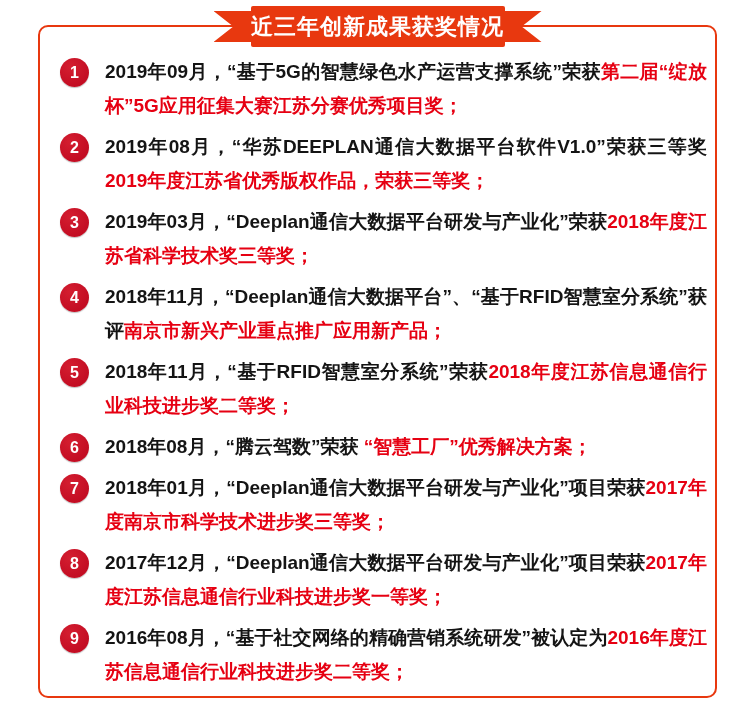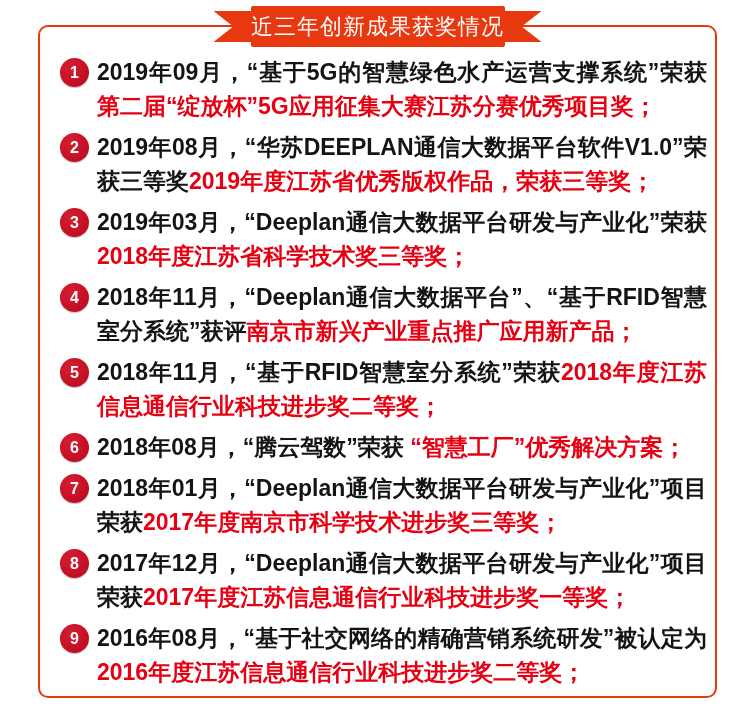--- a/index.html
+++ b/index.html
@@ -29,21 +29,21 @@
     width: 254px; height: 41px;
     z-index: 3;
   }
   .ribbon-center {
     position: absolute; inset: 0;
     background: #e8380f;
     border-radius: 2px;
     z-index: 2;
     display: flex; align-items: center; justify-content: center;
     color: #ffffff;
-    font-size: 22px; font-weight: normal;
+    font-size: 22px; font-weight: bold;
     letter-spacing: 1px;
     white-space: nowrap;
   }
   .tail {
     position: absolute;
     top: 5px;
     width: 44px; height: 31px;
     background: #e8380f;
     z-index: 1;
   }
@@ -71,23 +71,23 @@
     width: 29px; height: 29px;
     margin-top: 3px;
     border-radius: 50%;
     background: radial-gradient(circle at 35% 30%, #d41e30, #c30d23 70%);
     color: #ffffff;
     font-size: 16px; font-weight: bold;
     display: flex; align-items: center; justify-content: center;
     box-shadow: 0 1px 1px rgba(0,0,0,0.25);
   }
   .award-text {
-    margin-left: 8px;
+    margin-left: 16px;
     width: 614px;
-    font-size: 23px;
+    font-size: 19px;
     font-weight: bold;
     line-height: 34px;
     color: #141414;
     text-align: justify;
   }
   .t-black { color: #141414; }
   .t-red   { color: #e60012; }
 </style>
 </head>
 <body>

